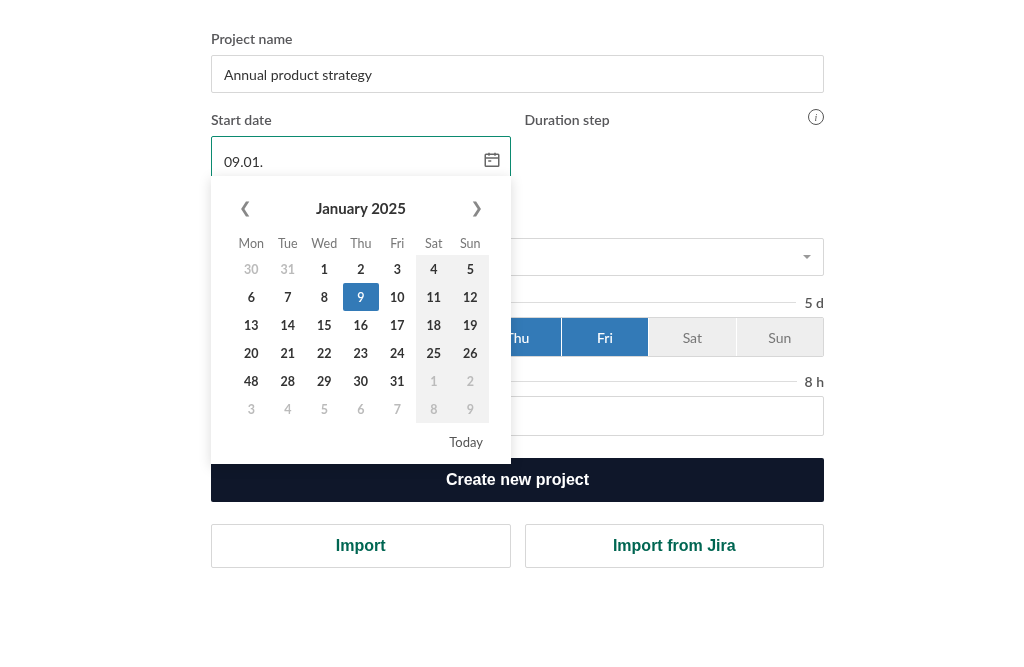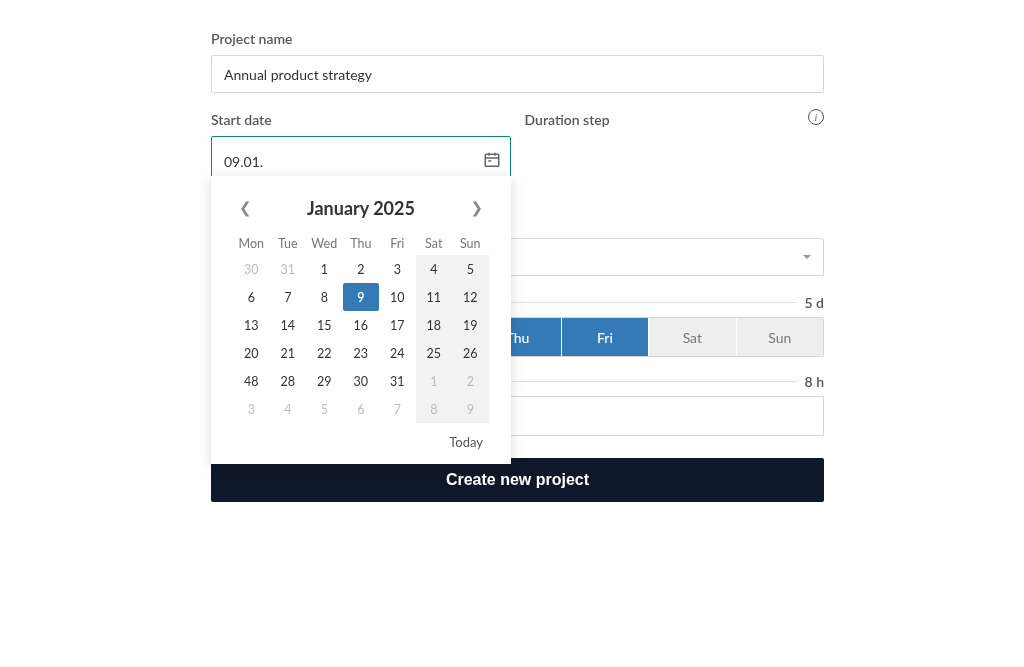--- a/index.html
+++ b/index.html
@@ -149,34 +149,34 @@
       top: 40px;
       left: 0;
       width: 300px;
       background: #fff;
       box-shadow: 0 3px 12px rgba(0,0,0,0.15);
       padding: 18px 22px 14px;
       z-index: 100;
     }
     .cal-header { display: flex; align-items: center; justify-content: space-between; margin-bottom: 10px; }
     .cal-nav { cursor: pointer; color: #888; padding: 4px 6px; font-size: 15px; }
-    .cal-title { font-size: 18px; font-weight: 700; color: #333; }
+    .cal-title { font-size: 15px; font-weight: 700; color: #333; }
     .cal-grid { width: 100%; }
     .cal-row { display: flex; }
     .cal-cell {
       width: 36.5px;
       height: 28px;
       display: flex;
       align-items: center;
       justify-content: center;
       font-size: 12.5px;
       cursor: pointer;
     }
     .cal-dow { color: #777; font-weight: 400; cursor: default; height: 24px; }
-    .cal-day { color: #333; }
+    .cal-day { color: #333; font-weight: bold; }
     .cal-out { color: #bbb; }
     .cal-weekend-col { background: #f2f2f2; }
     .cal-selected { background: #337ab7; color: #fff; font-weight: 600; border-radius: 2px; }
     .cal-footer { text-align: right; margin-top: 8px; }
     .cal-today { font-size: 13px; color: #555; cursor: pointer; padding-right: 6px; }
   </style>
 </head>
 <body>
 
 <div class="form-container">
@@ -322,13 +322,17 @@
 
   
   <div class="hour-range-box">
     <div class="hour-marker"></div>
   </div>
 
   
   <button class="primary-btn" style="margin-top:22px;">Create new project</button>
 
   
+  <div class="secondary-row">
+    <button class="secondary-btn">Import</button>
+    <button class="secondary-btn">Import from Jira</button>
+  </div>
 </div>
 
 </body></html>

